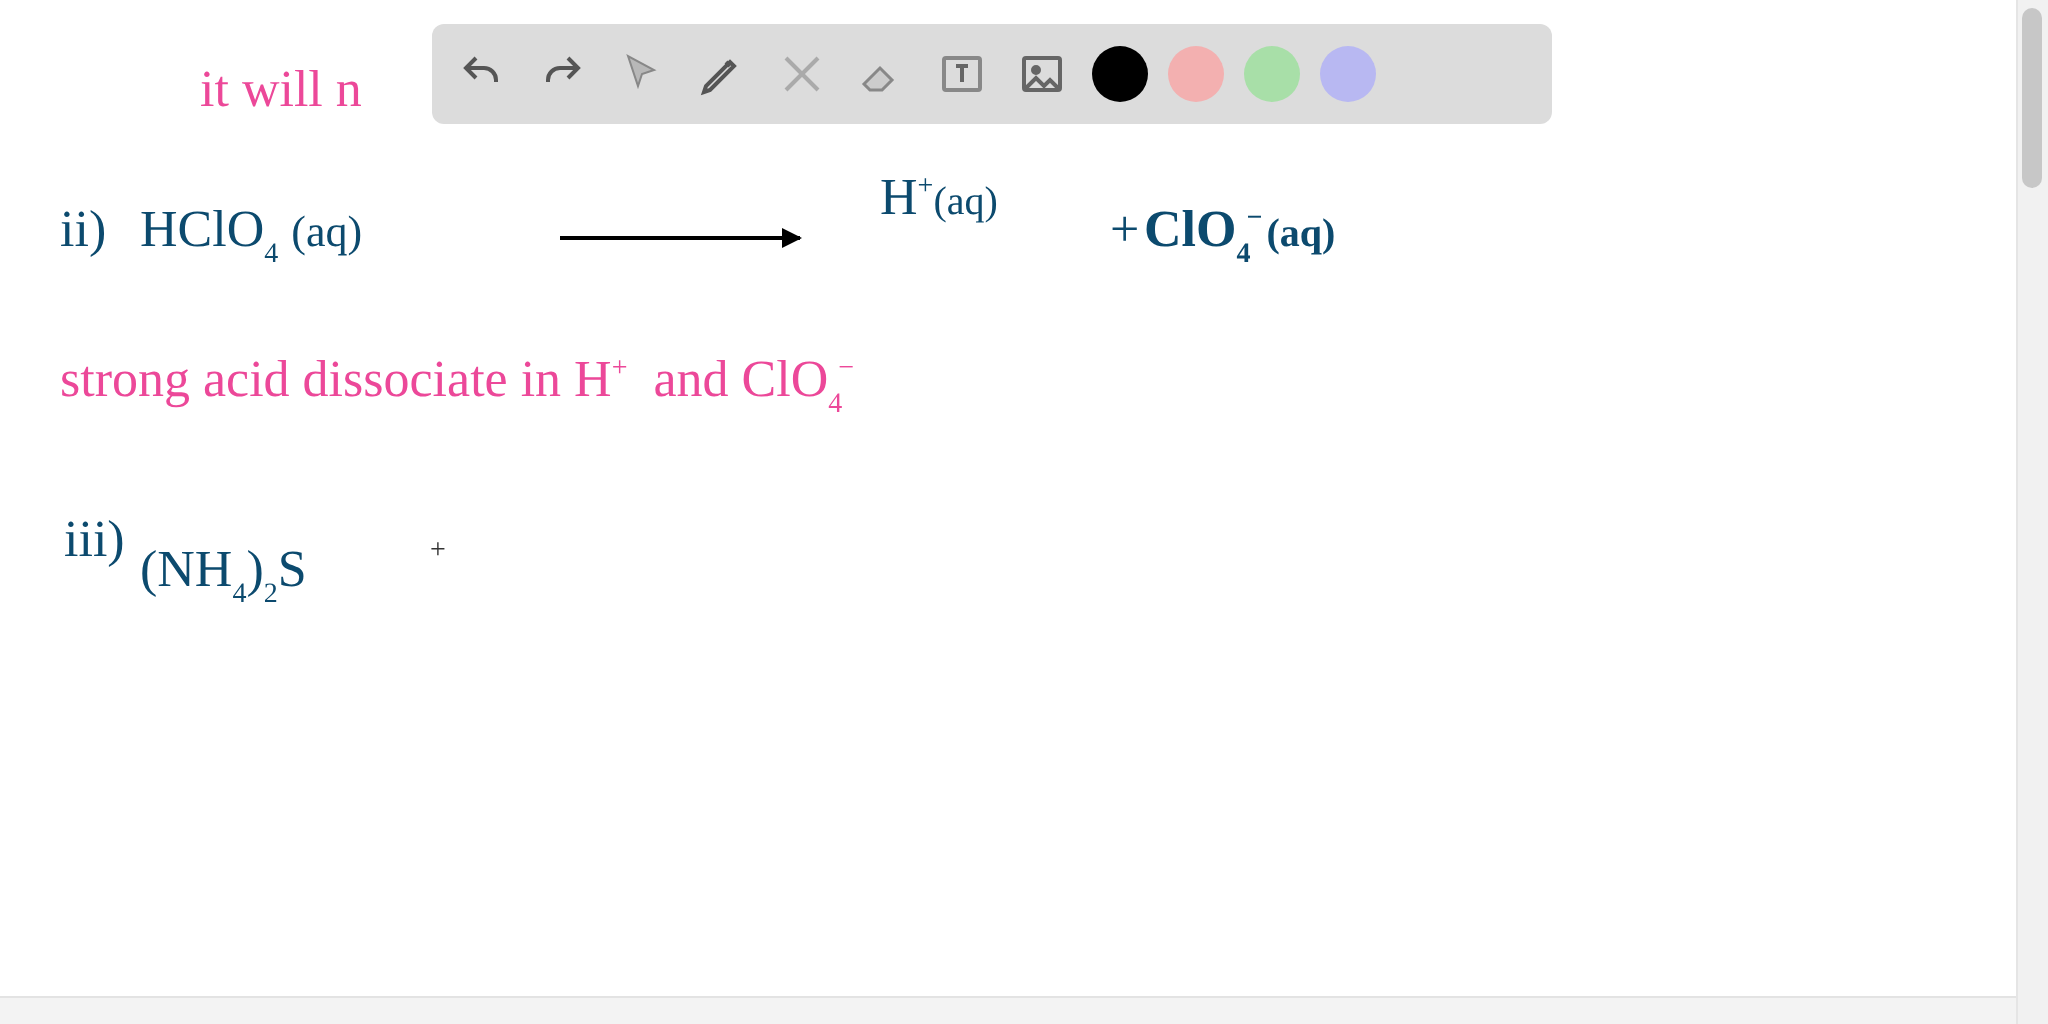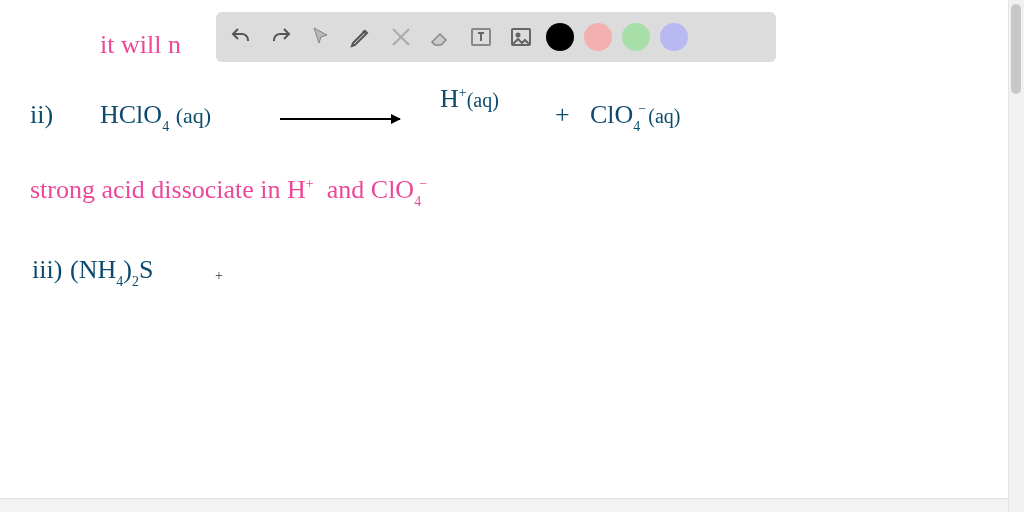--- a/index.html
+++ b/index.html
@@ -115,44 +115,44 @@
 <body>
 
 <div class="viewport">
 
   <div class="canvas">
 
     <span class="hand green" style="left:100px; top:30px;">it will n</span>
 
     <span class="hand" style="left:30px; top:100px;">ii)</span>
 
-    <span class="hand" style="left:70px; top:100px;margin-left:30px;">
+    <span class="hand" style="left:70px; top:100px;">
       <span>HClO</span><span class="subm">4</span> <span style="font-size:22px;">(aq)</span>
     </span>
 
     <div class="arrow" style="left:280px; top:118px; width:120px;"></div>
 
     <span class="hand" style="left:440px; top:84px;">
       <span>H</span><span class="supm">+</span><span style="font-size:20px;">(aq)</span>
     </span>
 
     <span class="hand" style="left:555px; top:100px;">+</span>
 
-    <span class="hand" style="left:590px; top:100px;">
+    <span class="hand" style="left:572px; top:100px;font-weight:bold;">
       <span>ClO</span><span class="subm">4</span><span class="supm" style="left:-2px;">−</span><span style="font-size:20px;">(aq)</span>
     </span>
 
     <span class="hand green" style="left:30px; top:175px;text-align:center;">
       <span>strong acid  dissociate  in  H</span><span class="supm">+</span>
       &nbsp;<span>and  ClO</span><span class="subm">4</span><span class="supm" style="left:-2px;">−</span>
     </span>
 
     <span class="hand" style="left:32px; top:255px;">iii)</span>
 
-    <span class="hand" style="left:70px; top:255px;text-align:center;">
+    <span class="hand" style="left:70px; top:270px;text-align:center;">
       <span>(NH</span><span class="subm">4</span><span>)</span><span class="subm">2</span><span>S</span>
     </span>
 
     <span class="cursor-plus" style="left:215px; top:268px;">+</span>
 
     <div class="toolbar">
       <div class="tool">
         <svg viewBox="0 0 24 24" fill="none" stroke="#555" stroke-width="2">
           <path d="M9 14l-5-5 5-5"></path>
             <path d="M4 9h9a6 6 0 016 6v1"></path>

